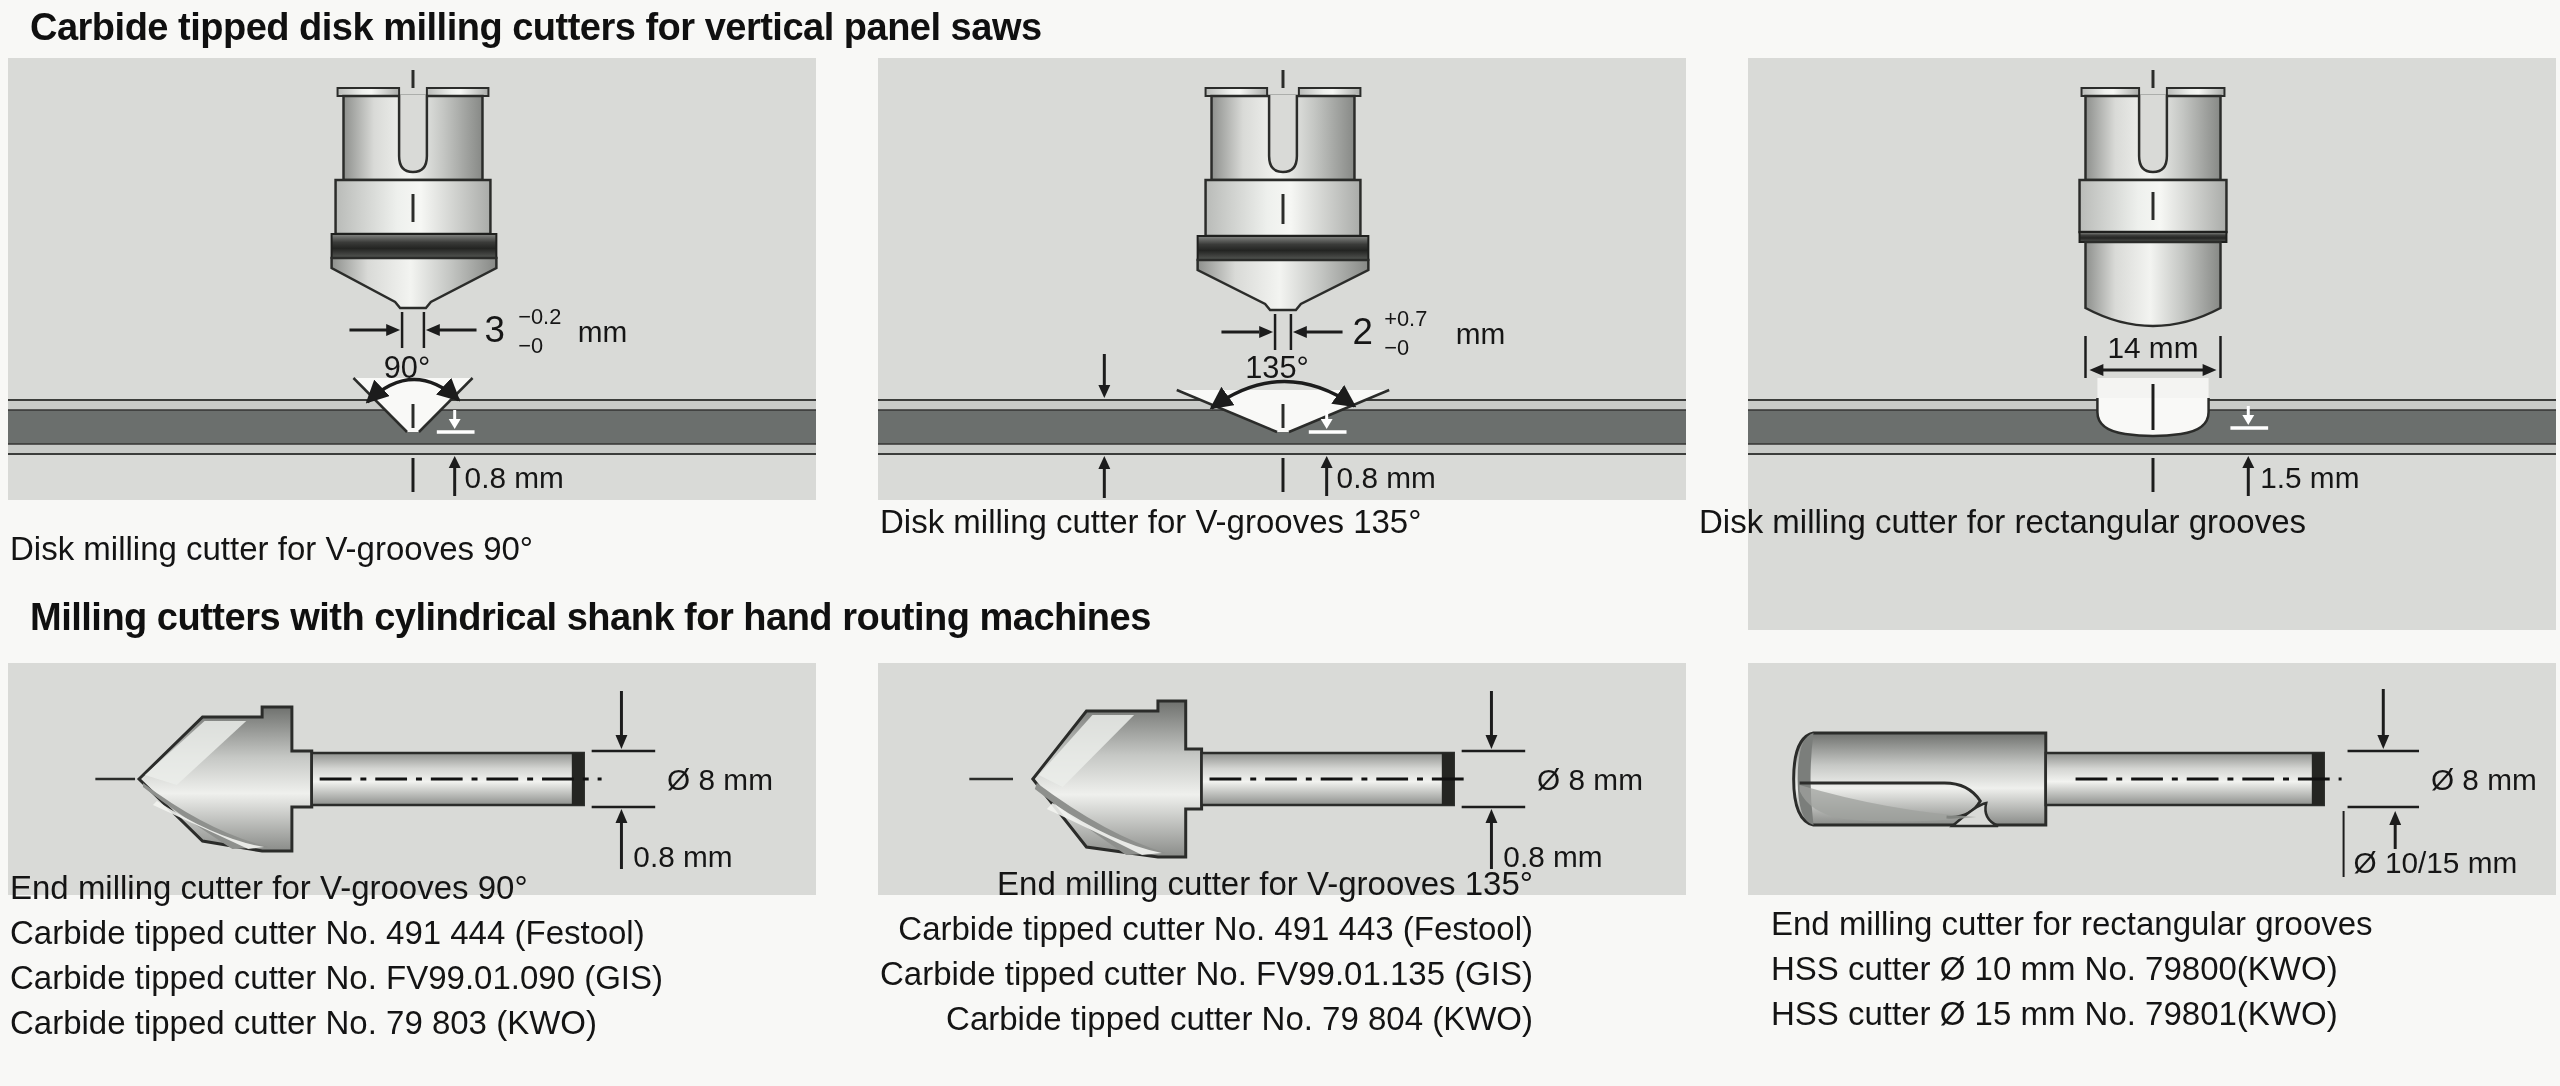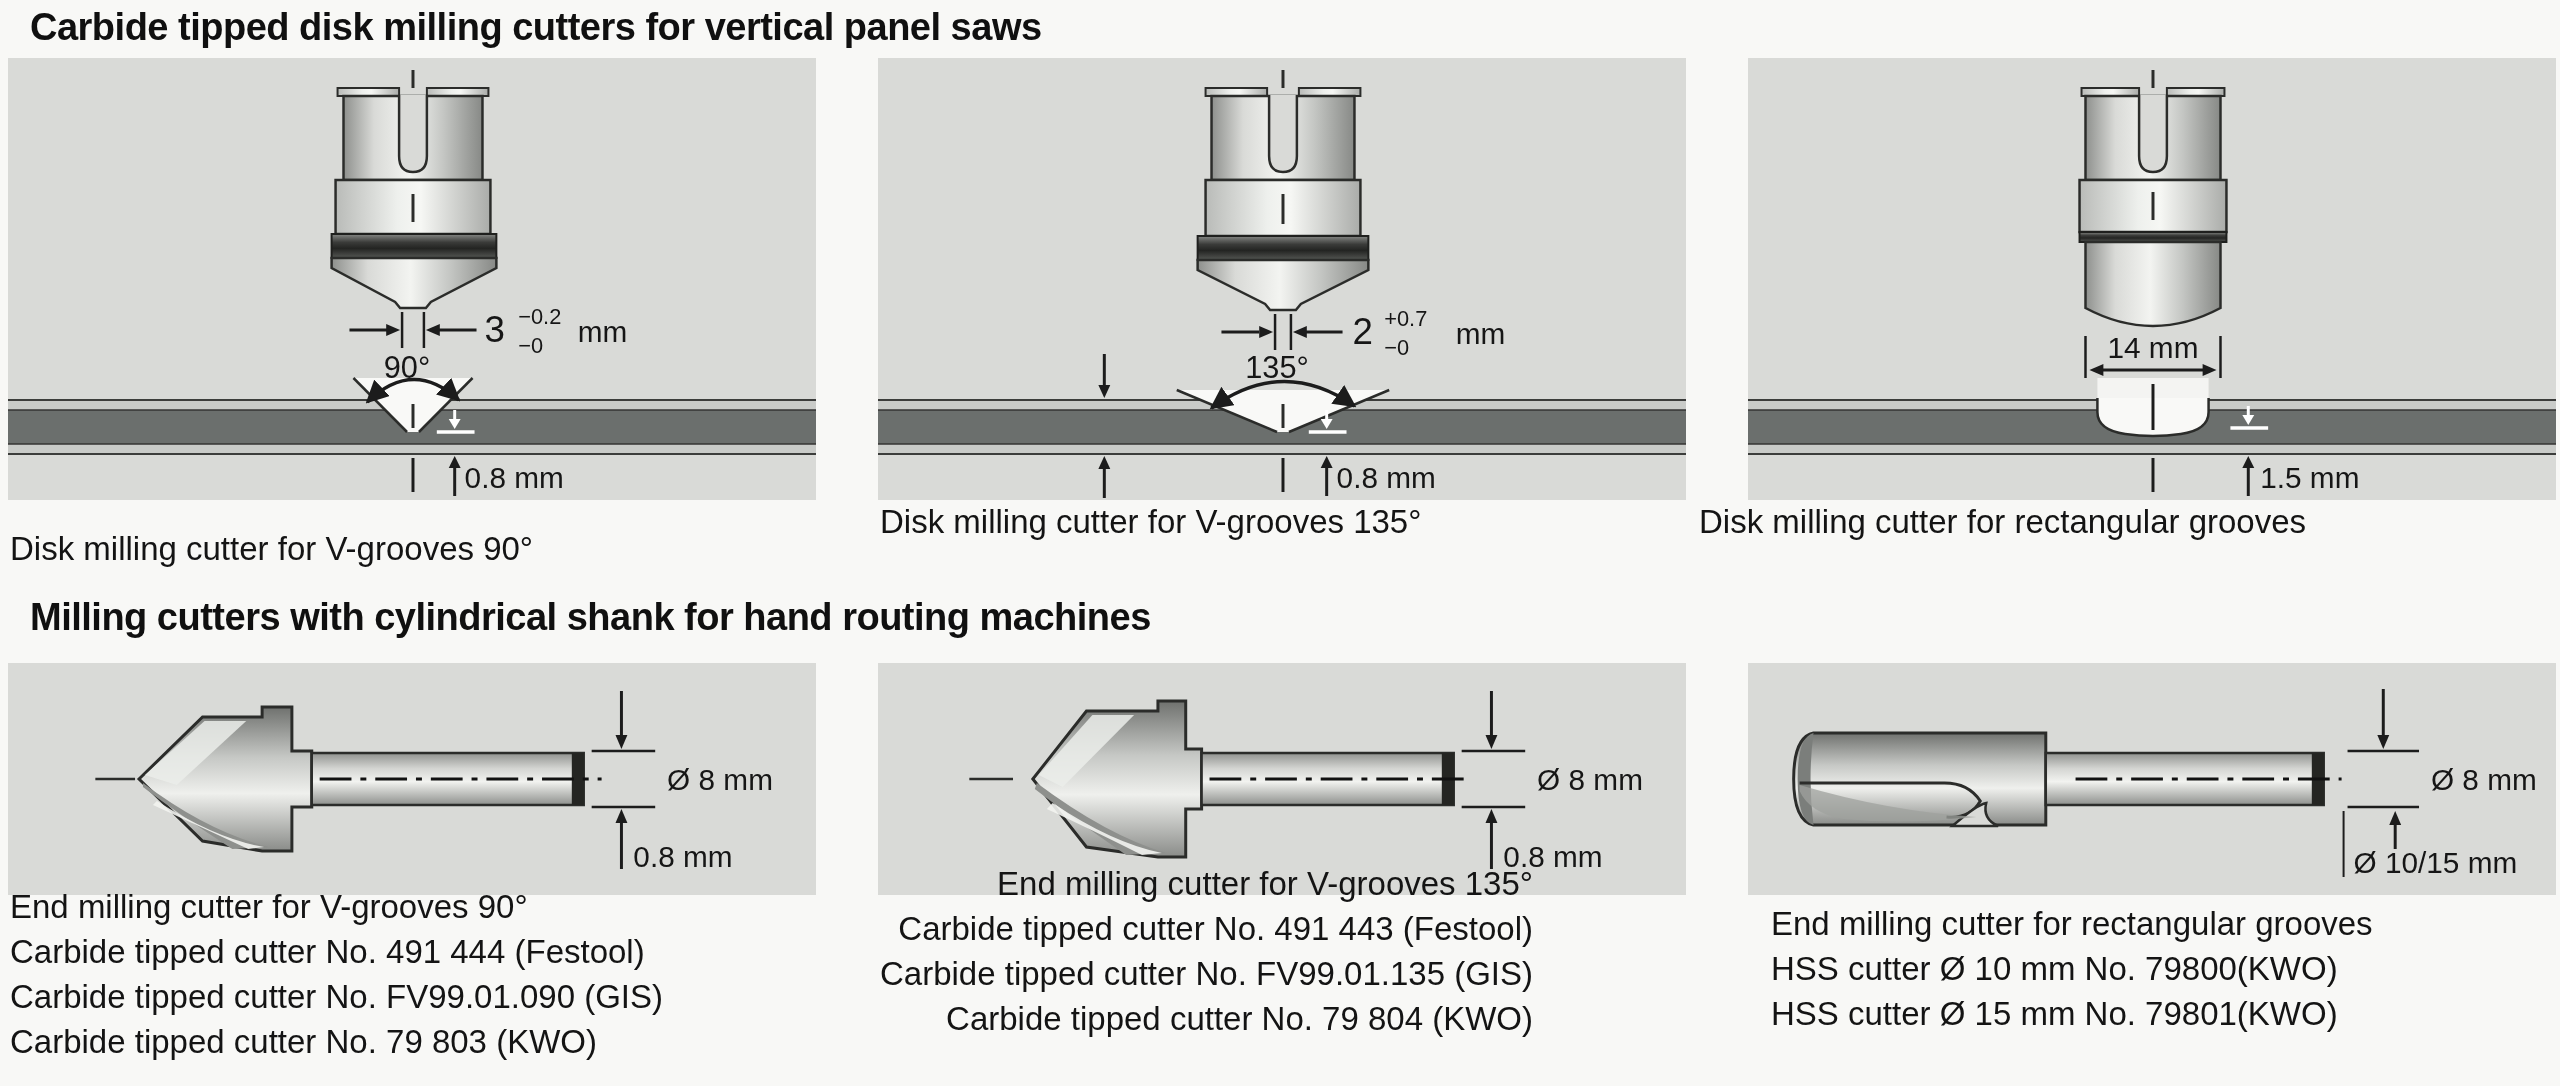--- a/index.html
+++ b/index.html
@@ -152,21 +152,21 @@
         <line x1="452" y1="352" x2="452" y2="365" stroke="#ffffff" stroke-width="3"></line>
         <polygon points="452,371 446,361 458,361" fill="#ffffff"></polygon>
         <line x1="408" y1="400" x2="408" y2="434" stroke="#1c1c1c" stroke-width="3"></line>
         <polygon points="452,398 446,410 458,410" fill="#1c1c1c"></polygon>
         <line x1="452" y1="408" x2="452" y2="438" stroke="#1c1c1c" stroke-width="3"></line>
         <text class="dim" x="462" y="430">0.8 mm</text>
       </g>
     </svg>
   </div>
 
-  <div class="panel" style="left:1748px;top:58px;height:442px;">
+  <div class="panel" style="left:1748px;top:58px;height:572px;">
     <svg width="808" height="442" viewBox="0 0 814 442" preserveAspectRatio="none">
       <g>
         <line x1="408" y1="12" x2="408" y2="30" stroke="#2b2c2a" stroke-width="3"></line>
         <rect x="336" y="30" width="58" height="8" fill="url(#gCollar)" stroke="#2b2c2a" stroke-width="2"></rect>
         <rect x="422" y="30" width="58" height="8" fill="url(#gCollar)" stroke="#2b2c2a" stroke-width="2"></rect>
         <rect x="340" y="38" width="136" height="84" fill="url(#gMetal)" stroke="#2b2c2a" stroke-width="2.5"></rect>
         <path d="M394,37 L394,98 Q394,114 408,114 Q422,114 422,98 L422,37" fill="#d9dad7" stroke="#2b2c2a" stroke-width="2.5"></path>
         <rect x="334" y="122" width="148" height="52" fill="url(#gCollar)" stroke="#2b2c2a" stroke-width="2.5"></rect>
         <line x1="408" y1="134" x2="408" y2="162" stroke="#2b2c2a" stroke-width="3"></line>
         <rect x="334" y="174" width="148" height="10" fill="url(#gDark)" stroke="#1f201e" stroke-width="2"></rect>
@@ -274,21 +274,21 @@
         <text class="dim" x="688" y="127">Ø 8 mm</text>
         <line x1="604" y1="144" x2="676" y2="144" stroke="#1c1c1c" stroke-width="2.5"></line>
         <line x1="600" y1="148" x2="600" y2="214" stroke="#1c1c1c" stroke-width="2"></line>
         <polygon points="652,148 646,162 658,162" fill="#1c1c1c"></polygon>
         <line x1="652" y1="160" x2="652" y2="186" stroke="#1c1c1c" stroke-width="3"></line>
         <text class="dim" x="610" y="210">Ø 10/15 mm</text>
       </g>
     </svg>
   </div>
 
-  <div class="caplines" style="left:10px;top:884px;">
+  <div class="caplines" style="left:10px;top:865px;">
     <div>End milling cutter for V-grooves 90°</div>
     <div>Carbide tipped cutter No. 491 444 (Festool)</div>
     <div>Carbide tipped cutter No. FV99.01.090 (GIS)</div>
     <div>Carbide tipped cutter No. 79 803 (KWO)</div>
   </div>
   <div class="caplines" style="left:880px;top:861px;text-align:right;">
     <div>End milling cutter for V-grooves 135°</div>
     <div>Carbide tipped cutter No. 491 443 (Festool)</div>
     <div>Carbide tipped cutter No. FV99.01.135 (GIS)</div>
     <div>Carbide tipped cutter No. 79 804 (KWO)</div>

